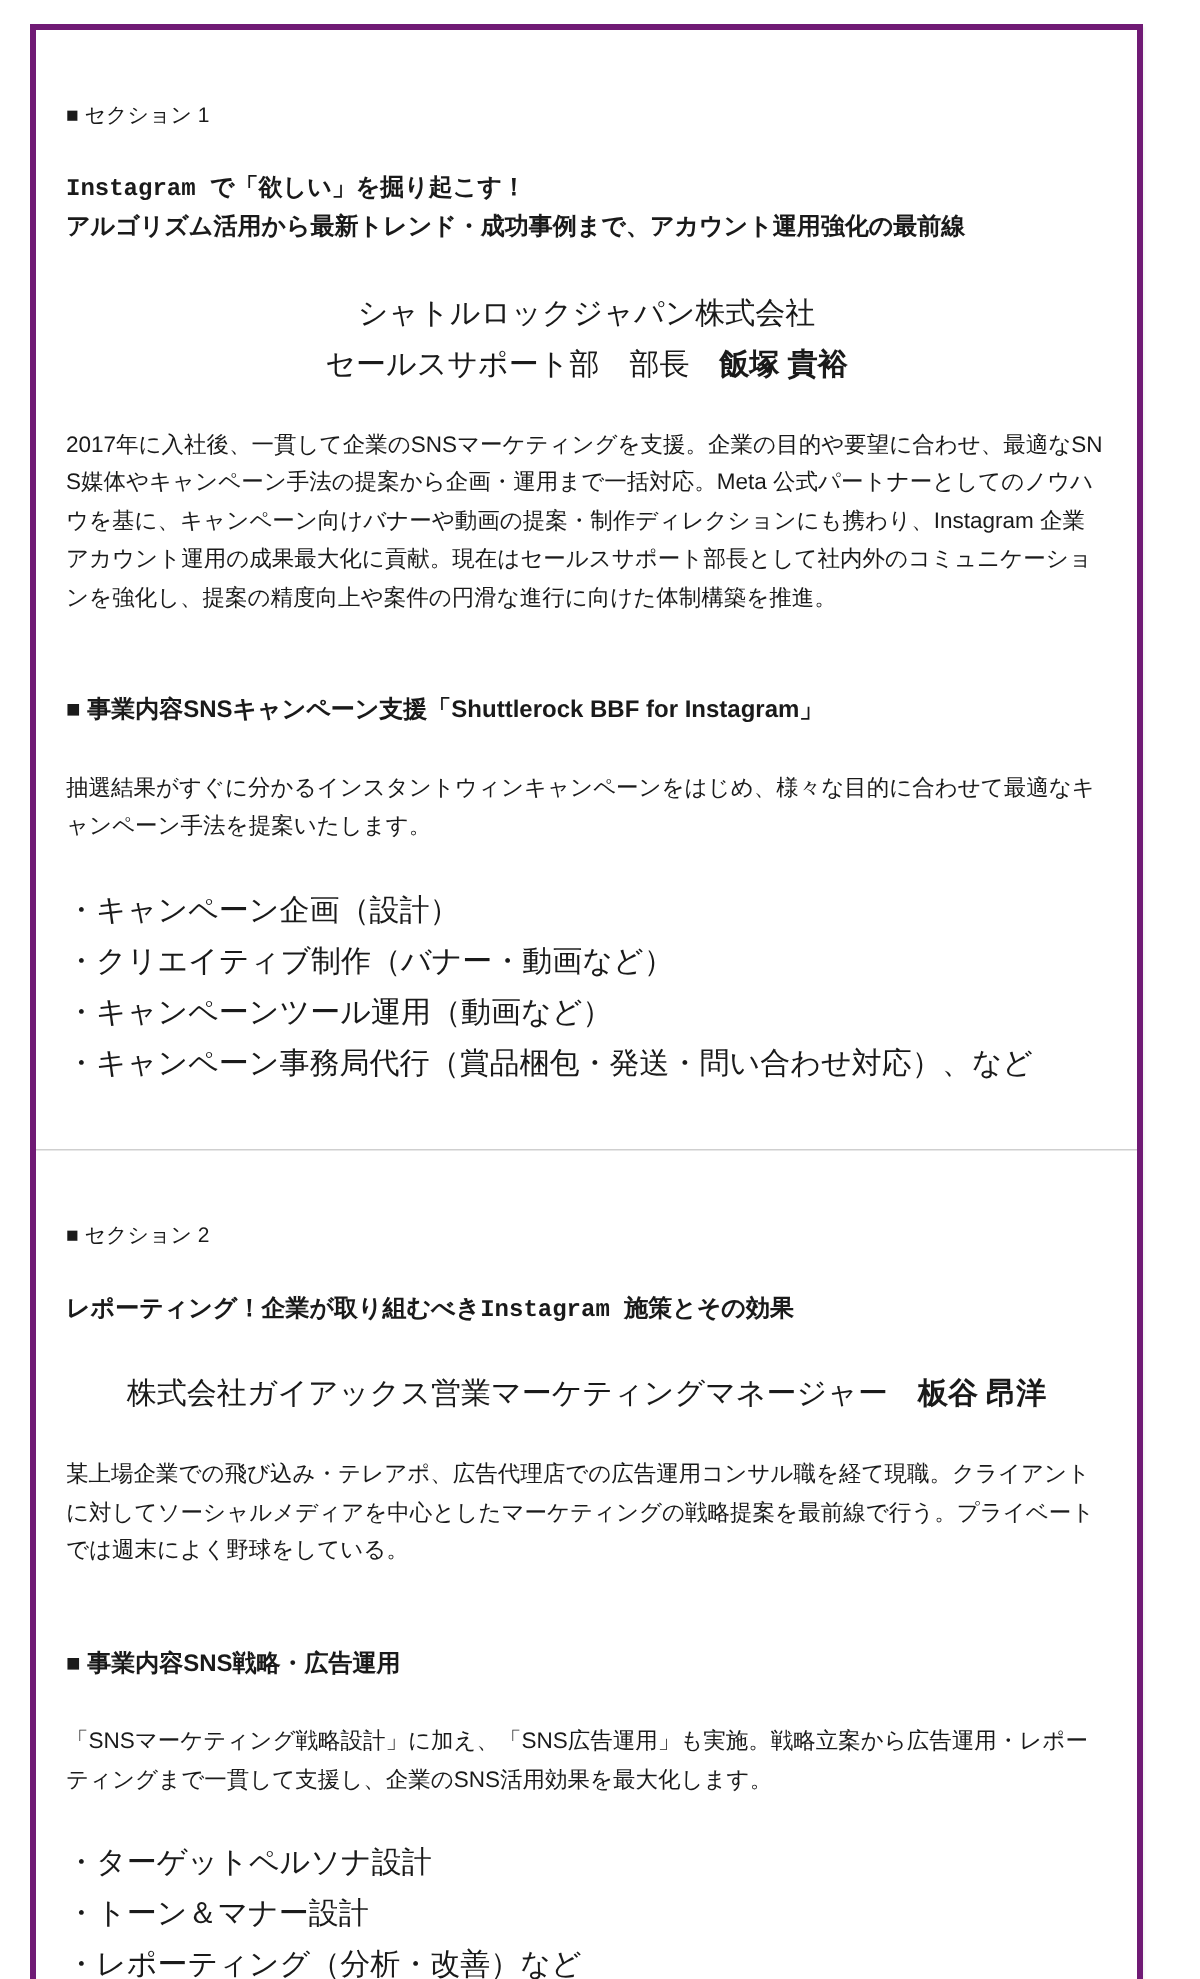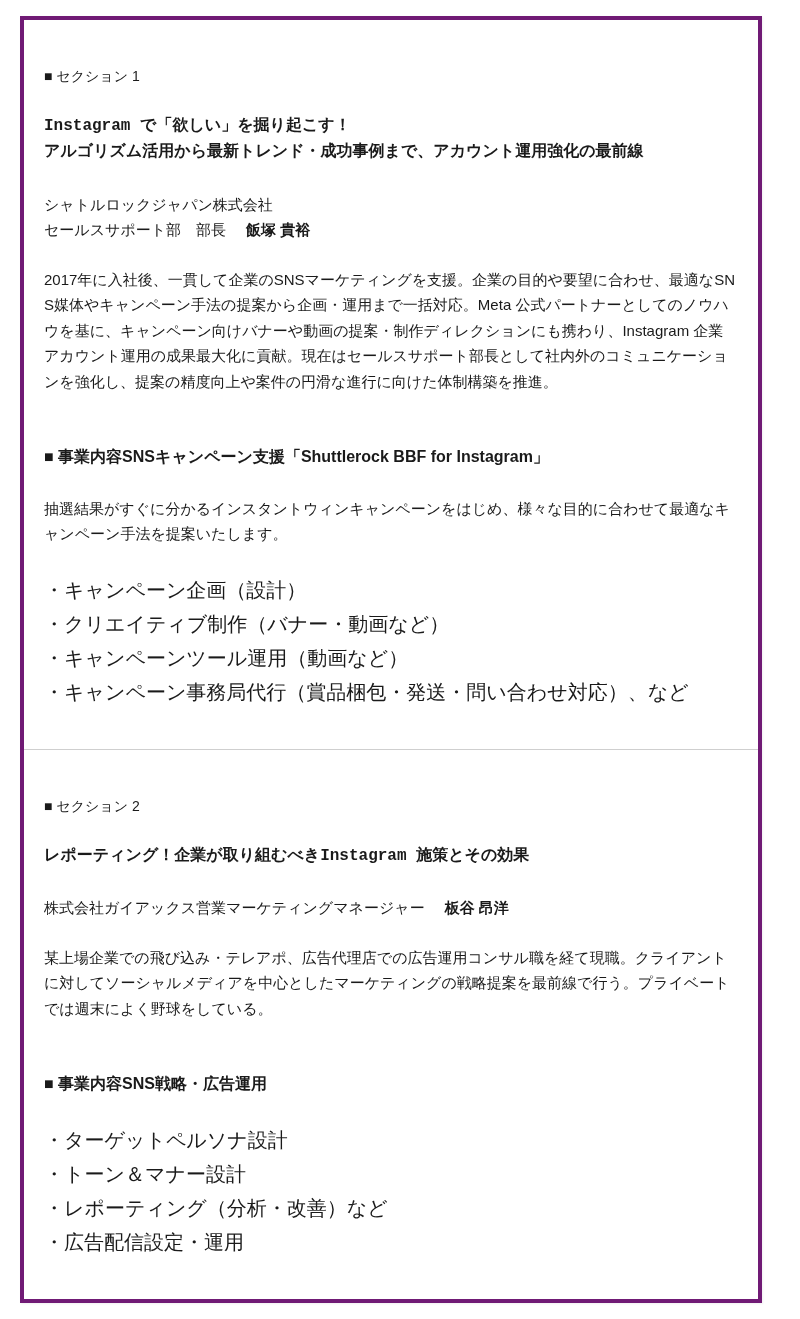--- a/index.html
+++ b/index.html
@@ -33,23 +33,24 @@
     font-weight: 400;
   }
   .session-title {
     font-size: 16px;
     font-weight: 700;
     line-height: 1.65;
     margin-bottom: 26px;
     font-family: Liberation Mono, monospace;
   }
   .speaker-block {
-    font-size: 15px;
+    font-size: 20px;
     line-height: 1.7;
     margin-bottom: 24px;
+    text-align: center;
   }
   .speaker-name {
     font-weight: 700;
     margin-left: 20px;
   }
   .speaker-profile {
     font-size: 15px;
     line-height: 1.7;
     word-break: break-all;
   }
@@ -111,20 +112,21 @@
     </div>
 
     <div class="speaker-block">
       <div><span>株式会社ガイアックス営業マーケティングマネージャー</span><span class="speaker-name">板谷 昂洋</span></div>
     </div>
 
     <p class="speaker-profile">某上場企業での飛び込み・テレアポ、広告代理店での広告運用コンサル職を経て現職。クライアントに対してソーシャルメディアを中心としたマーケティングの戦略提案を最前線で行う。プライベートでは週末によく野球をしている。</p>
 
     <div class="business-heading">■ 事業内容SNS戦略・広告運用</div>
 
+    <p class="business-intro">「SNSマーケティング戦略設計」に加え、「SNS広告運用」も実施。戦略立案から広告運用・レポーティングまで一貫して支援し、企業のSNS活用効果を最大化します。</p>
 
     <ul class="service-list">
       <li>・ターゲットペルソナ設計</li>
       <li>・トーン＆マナー設計</li>
       <li>・レポーティング（分析・改善）など</li>
       <li>・広告配信設定・運用</li>
     </ul>
   </section>
 
 </div>

